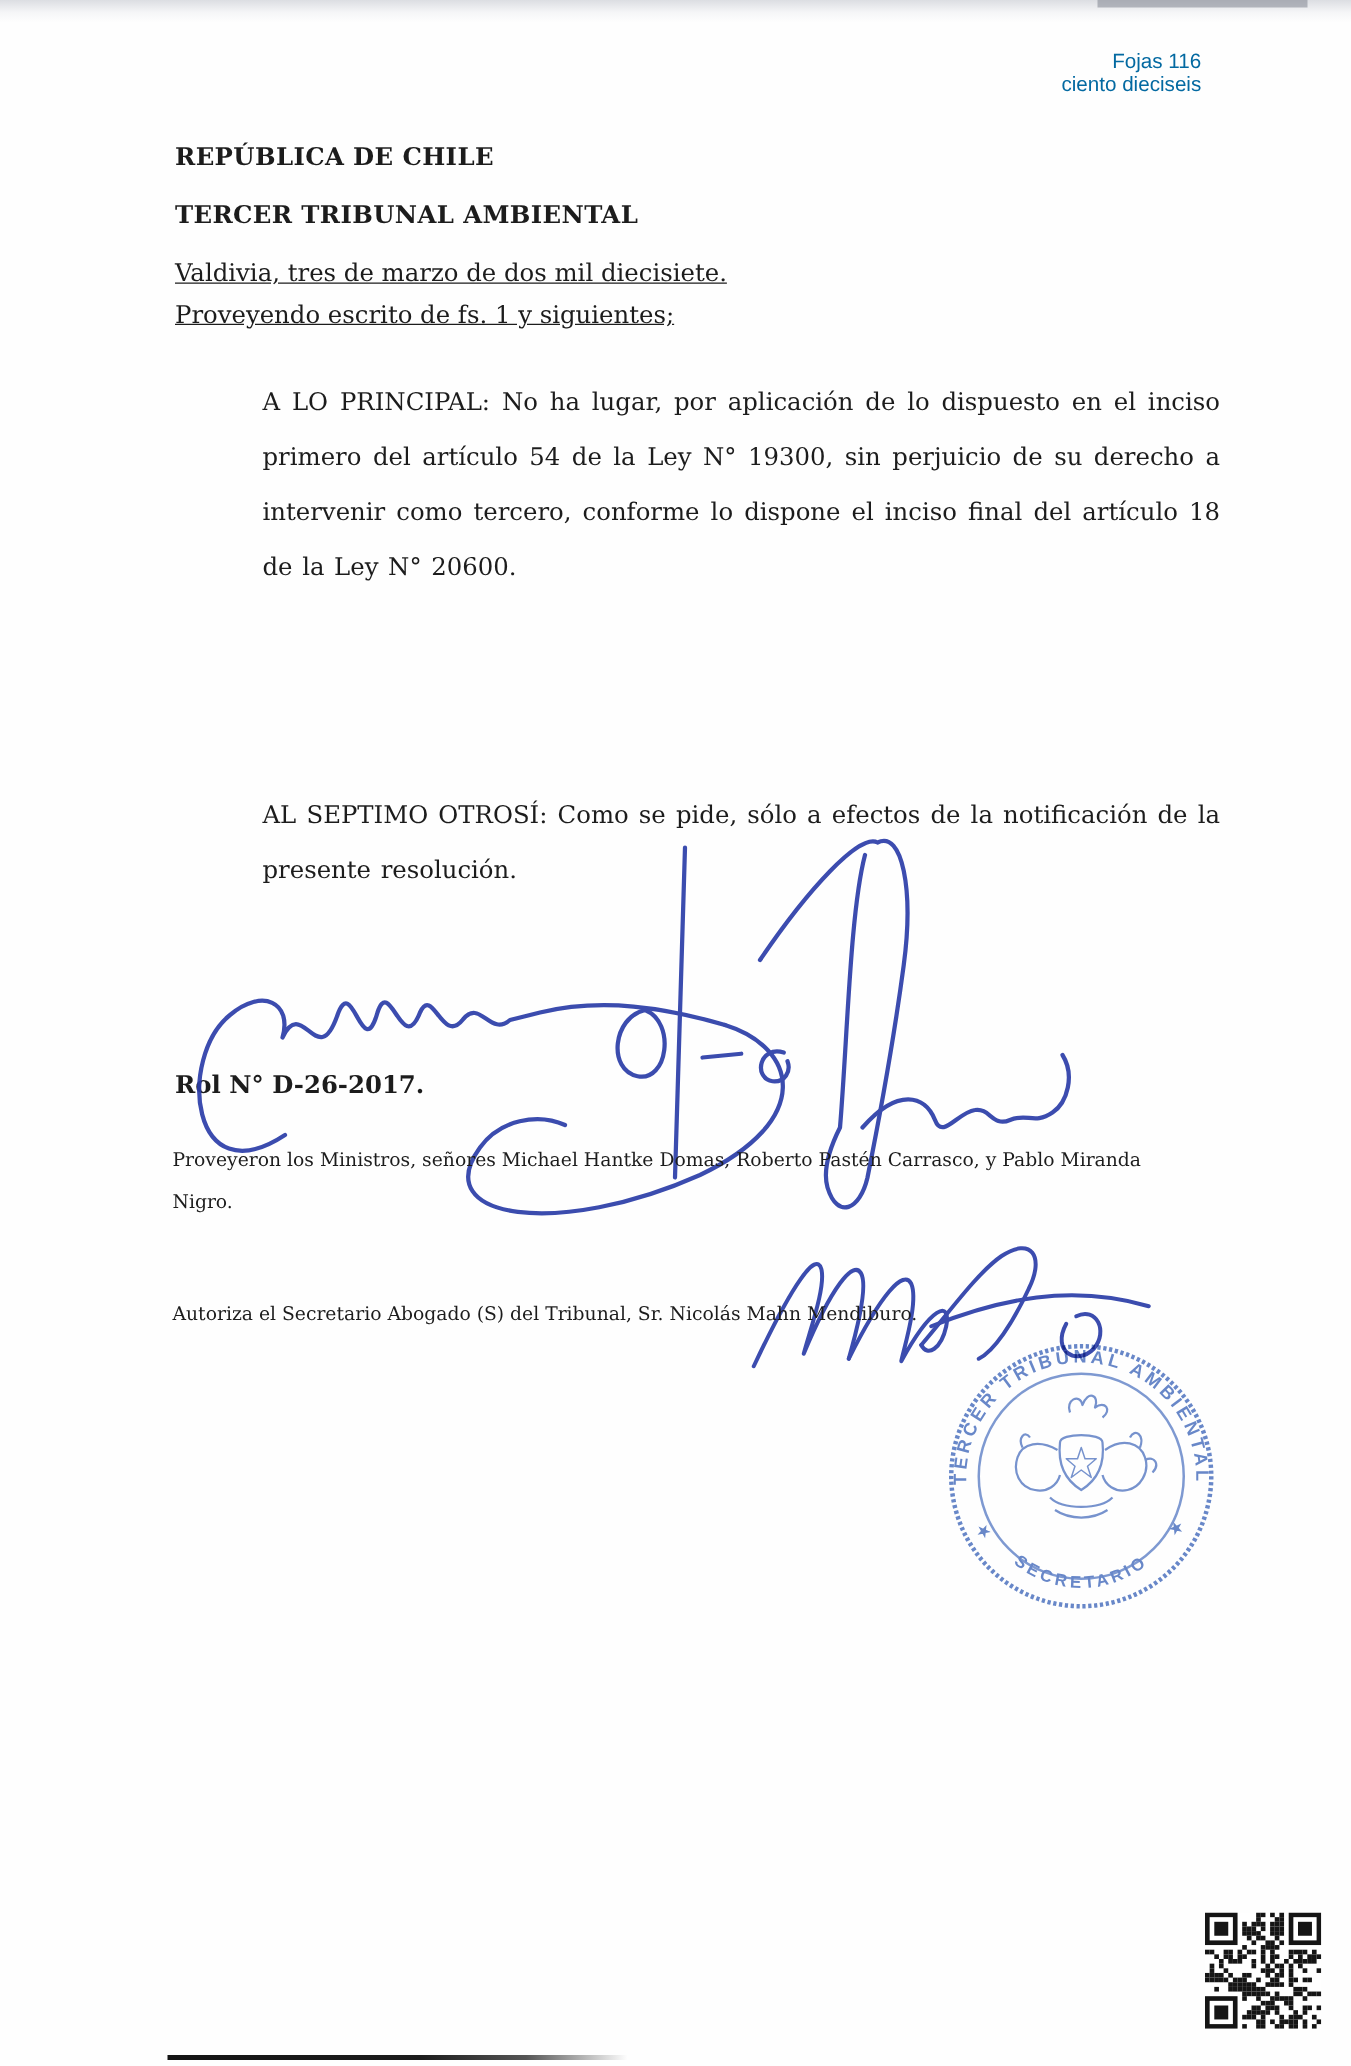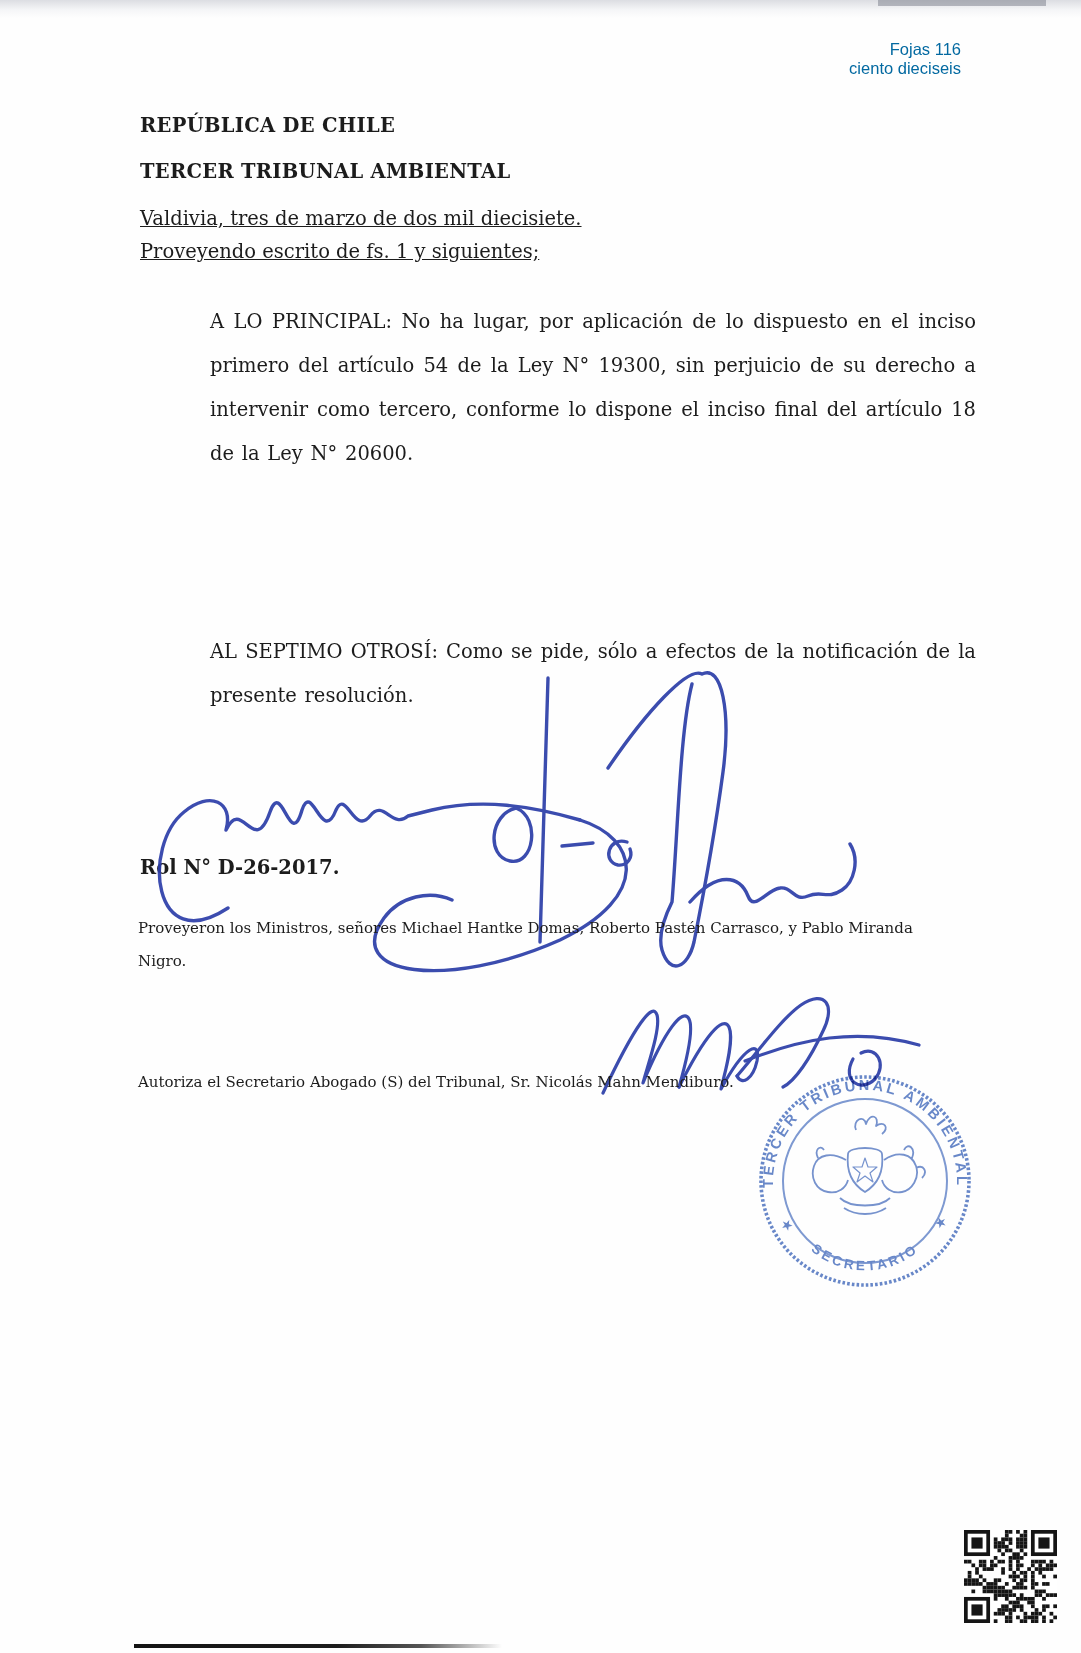--- a/index.html
+++ b/index.html
@@ -70,21 +70,21 @@
   <svg class="abs sig-svg" style="left:595px;top:985px;" width="330" height="115" viewBox="0 0 330 115">
     <g stroke="#2b3da8" stroke-width="3.2" fill="none" stroke-linecap="round" stroke-linejoin="round" opacity=".92">
       <path d="M 8,108 C 40,40 58,16 62,30 C 66,44 52,82 48,98 C 70,45 88,22 94,34 C 100,46 88,88 84,102"></path>
       <path d="M 84,102 C 110,50 128,30 134,42 C 140,56 128,94 126,104 C 150,60 166,54 162,76 C 158,94 147,101 142,91"></path>
       <path d="M 142,91 C 162,68 186,34 206,20 C 230,4 241,20 228,46 C 215,74 200,96 188,102"></path>
       <path d="M 150,76 C 205,54 262,42 324,60"></path>
       <path d="M 258,74 C 246,96 266,108 280,94 C 292,80 282,60 266,68"></path>
     </g>
   </svg>
 
-  <div class="abs flow-p" style="top:1066px;width:830px;line-height:33px;">Autoriza el Secretario Abogado (S) del Tribunal, Sr. Nicolás Mahn Mendiburo.</div>
+  <div class="abs flow-p" style="top:1035px;width:830px;line-height:33px;">Autoriza el Secretario Abogado (S) del Tribunal, Sr. Nicolás Mahn Mendiburo.</div>
 
   <svg class="abs stamp-svg" style="left:752px;top:1068px;" width="226" height="226" viewBox="0 0 226 226">
     <defs>
       <path id="arcTop" d="M 26,144 A 92,92 0 1 1 200,144" fill="none"></path>
       <path id="arcBottom" d="M 46,169 A 84,84 0 0 0 180,169" fill="none"></path>
     </defs>
     <g stroke="#5b7ec5" fill="none">
       <circle cx="113" cy="113" r="104" stroke-width="3.6" stroke-dasharray="2.6 2.1"></circle>
       <circle cx="113" cy="113" r="82" stroke-width="2" opacity=".85"></circle>
     </g>

